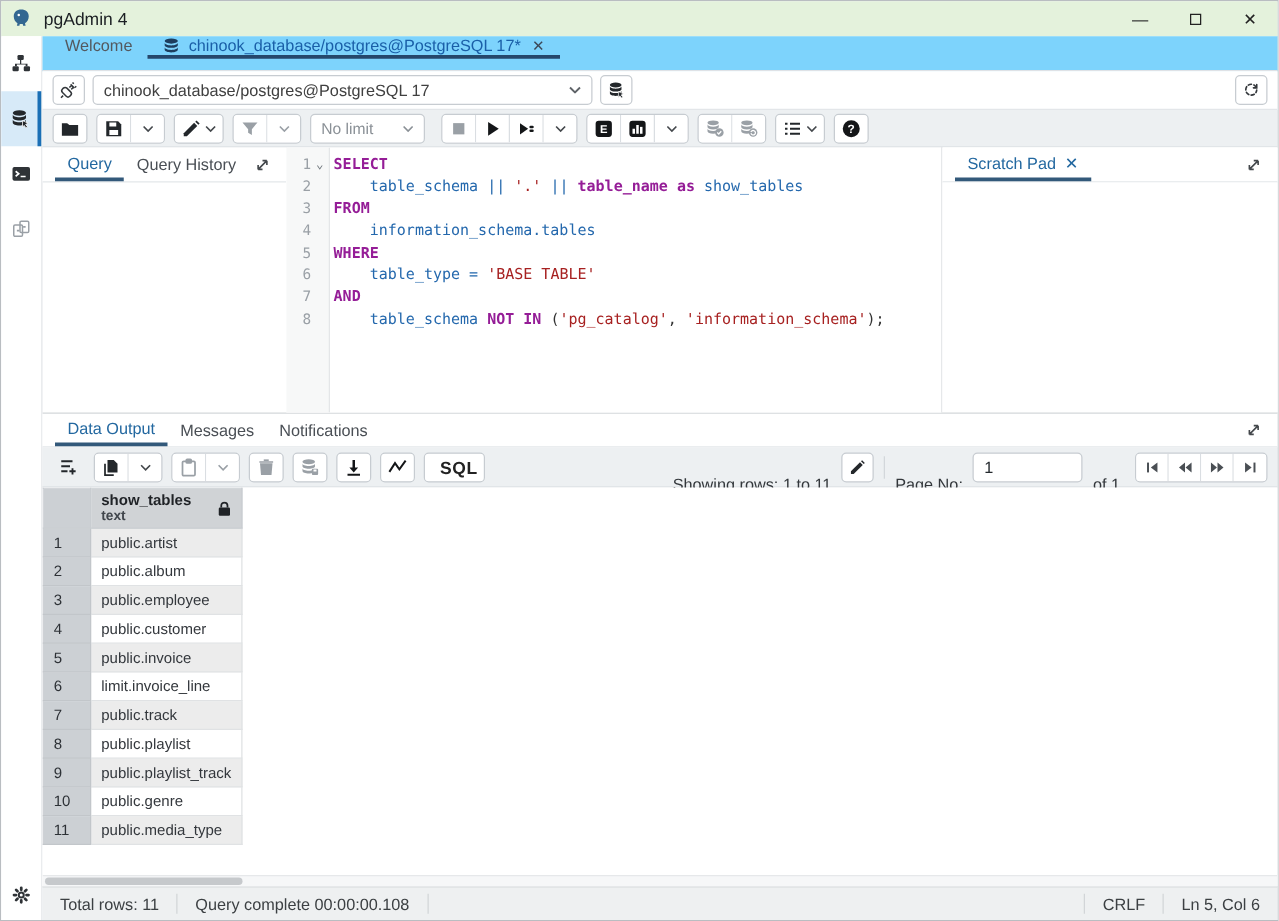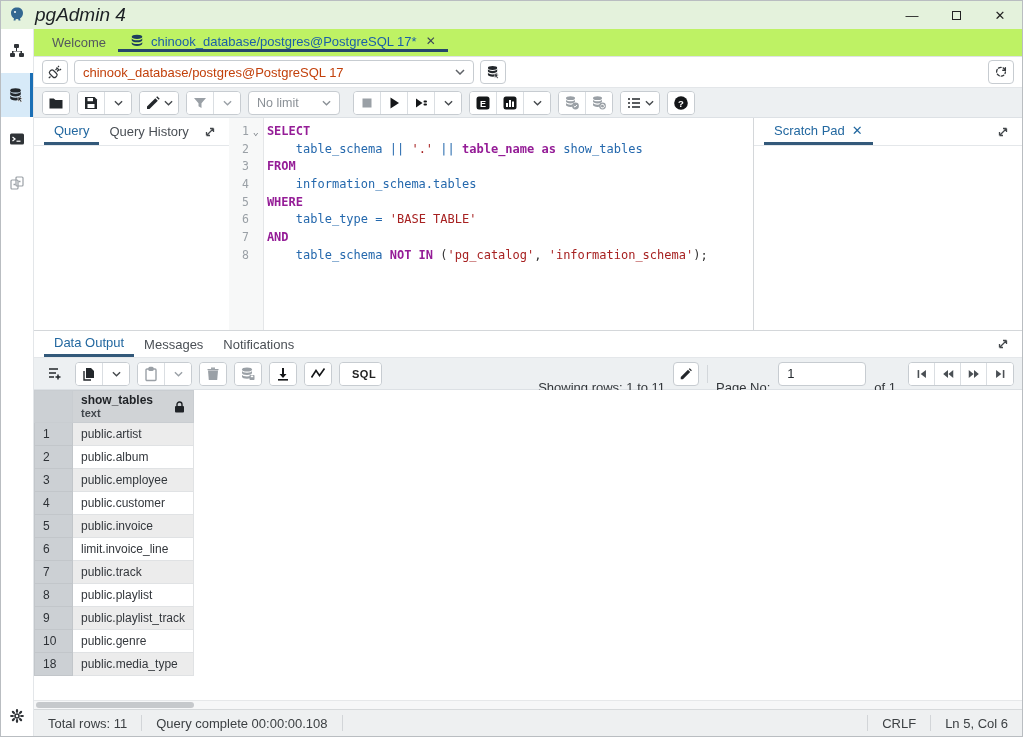--- a/index.html
+++ b/index.html
@@ -3,48 +3,48 @@
 <meta charset="utf-8">
 <style>
   * { margin:0; padding:0; box-sizing:border-box; }
   html,body { width:1023px; height:737px; overflow:hidden; }
   body { font-family:"Liberation Sans", sans-serif; font-size:13px; color:#202124; background:#fff; }
   .app { width:1023px; height:737px; display:flex; flex-direction:column; border:1px solid #b9bdc1; }
 
   
   .titlebar { height:28px; background:#e4f2dc; display:flex; align-items:center; padding-left:8px; flex:0 0 auto; }
   .logo { width:18px; height:18px; margin-right:8px; display:inline-flex; }
-  .title { font-size:19px; color:#1b1f23;font-style:italic; }
+  .title { font-size:14px; color:#1b1f23; }
   .wincontrols { margin-left:auto; display:flex; height:100%; }
   .wc { width:44px; display:flex; align-items:center; justify-content:center; font-size:13px; color:#222; cursor:default; }
   .wc .sq { width:9px; height:9px; border:1px solid #222; display:inline-block; }
 
   
   .menubar { height:24px; background:#fff; border-bottom:1px solid #e1e4e8; display:flex; align-items:center; padding-left:8px; flex:0 0 auto; }
   .menu-item { padding:0 9px; font-size:12.5px; color:#24292e; }
 
   
   .bodyrow { flex:1; display:flex; min-height:0; }
   .rail { width:33px; background:#fff; border-right:1px solid #e3e6e9; display:flex; flex-direction:column; align-items:stretch; flex:0 0 auto; }
   .rail-item { height:44px; display:flex; align-items:center; justify-content:center; }
   .rail-item.active { background:#d7eaf8; border-right:3px solid #1b6fb5; }
   .rail-gear { margin-top:auto; height:40px; display:flex; align-items:center; justify-content:center; }
 
   .main { flex:1; display:flex; flex-direction:column; min-width:0; }
 
   
-  .doctabs { height:28px; background:#bef264; border-bottom:1px solid #dfe2e6; display:flex; align-items:center; padding-left:6px; flex:0 0 auto; }
+  .doctabs { height:28px; background:#7dd3fc; border-bottom:1px solid #dfe2e6; display:flex; align-items:flex-start; padding-left:6px; flex:0 0 auto; }
   .doctab { display:flex; align-items:center; gap:7px; padding:0 12px; font-size:13px; color:#53585e; }
   .doctab.active { color:#1a5fa8; border-bottom:3px solid #25476b; padding-bottom:0; }
   .doctab .close-x { font-size:12px; color:#3c4858; margin-left:2px; }
 
   
   .connrow { height:31px; background:#fff; border-bottom:1px solid #e3e6e9; display:flex; align-items:center; padding:0 8px; gap:6px; flex:0 0 auto; }
   .icon-btn { height:24px; min-width:26px; background:#fff; border:1px solid #c7ccd1; border-radius:4px; display:flex; align-items:center; justify-content:center; padding:0 4px; }
-  .conn-select { height:24px; width:400px; border:1px solid #c7ccd1; border-radius:4px; display:flex; align-items:center; padding:4px 8px; font-size:13px; color:#c2410c; background:#fff; }
+  .conn-select { height:24px; width:400px; border:1px solid #c7ccd1; border-radius:4px; display:flex; align-items:center; padding:4px 8px; font-size:13px; color:#404040; background:#fff; }
   .conn-select .chev { margin-left:auto; }
   .spacer { flex:1; }
 
   
   .qtoolbar { height:30px; background:#edf0f2; border-bottom:1px solid #dde1e5; display:flex; align-items:center; padding:0 8px; gap:7px; flex:0 0 auto; }
   .btn-group { display:flex; height:24px; border:1px solid #c7ccd1; border-radius:4px; background:#fff; overflow:hidden; }
   .btn-group .tbtn { border:none; border-right:1px solid #dadee2; }
   .btn-group .tbtn:last-child { border-right:none; }
   .tbtn { height:22px; min-width:26px; background:#fff; display:flex; align-items:center; justify-content:center; padding:0 5px; }
   .limit-select { height:24px; width:92px; border:1px solid #c7ccd1; border-radius:4px; background:#fff; display:flex; align-items:center; padding:0 8px; color:#8a9096; font-size:12.5px; }
@@ -75,21 +75,21 @@
 
   
   .rtabs { height:28px; border-top:1px solid #d4d7da; border-bottom:1px solid #e4e7ea; background:#fff; display:flex; align-items:stretch; padding:0 8px 0 10px; flex:0 0 auto; }
 
   
   .rtoolbar { height:32px; background:#edf0f2; border-bottom:1px solid #dde1e5; display:flex; align-items:center; padding:0 8px; gap:7px; flex:0 0 auto; font-size:13px; }
   .rt-right { margin-left:auto; display:flex; align-items:center; gap:8px; }
   .rt-label { color:#33373b;margin-top:28px; }
   .page-input { width:88px; height:24px; border:1px solid #c7ccd1; border-radius:4px; background:#fff; padding:0 8px; font-size:13px; color:#24292e; font-family:"Liberation Sans", sans-serif; }
   .vsep { width:1px; height:18px; background:#d3d7db; }
-  .sql-btn { font-size:11px; font-weight:bold; color:#222; letter-spacing:0.5px;padding-left:12px; }
+  .sql-btn { font-size:14px; font-weight:bold; color:#222; letter-spacing:0.5px;padding-left:12px; }
 
   
   .gridwrap { flex:1; background:#fff; position:relative; overflow:hidden; }
   table.grid { border-collapse:collapse; table-layout:fixed; font-size:12px; }
   .grid th, .grid td { border:1px solid #c9cdd1; padding:0 8px; height:23px; }
   .grid th.corner { width:38px; background:#ccd0d4; }
   .grid th.colhead { width:114px; background:#d0d3d6; height:32px; text-align:left; vertical-align:middle; }
   .colhead-inner { display:flex; align-items:center; justify-content:space-between; }
   .colname { font-weight:bold; color:#1f2226; font-size:12px; line-height:13px; }
   .coltype { font-weight:bold; color:#41464c; font-size:11px; line-height:12px; }
@@ -678,21 +678,21 @@
               </tr>
               <tr>
                 <td class="rownum">9</td>
                 <td class="val">public.playlist_track</td>
               </tr>
               <tr>
                 <td class="rownum">10</td>
                 <td class="val">public.genre</td>
               </tr>
               <tr>
-                <td class="rownum">18</td>
+                <td class="rownum">11</td>
                 <td class="val">public.media_type</td>
               </tr>
             </tbody>
         </table>
         <div class="hscroll">
             <div class="thumb"></div>
           </div>
       </div>
 
       <div class="statusbar">

